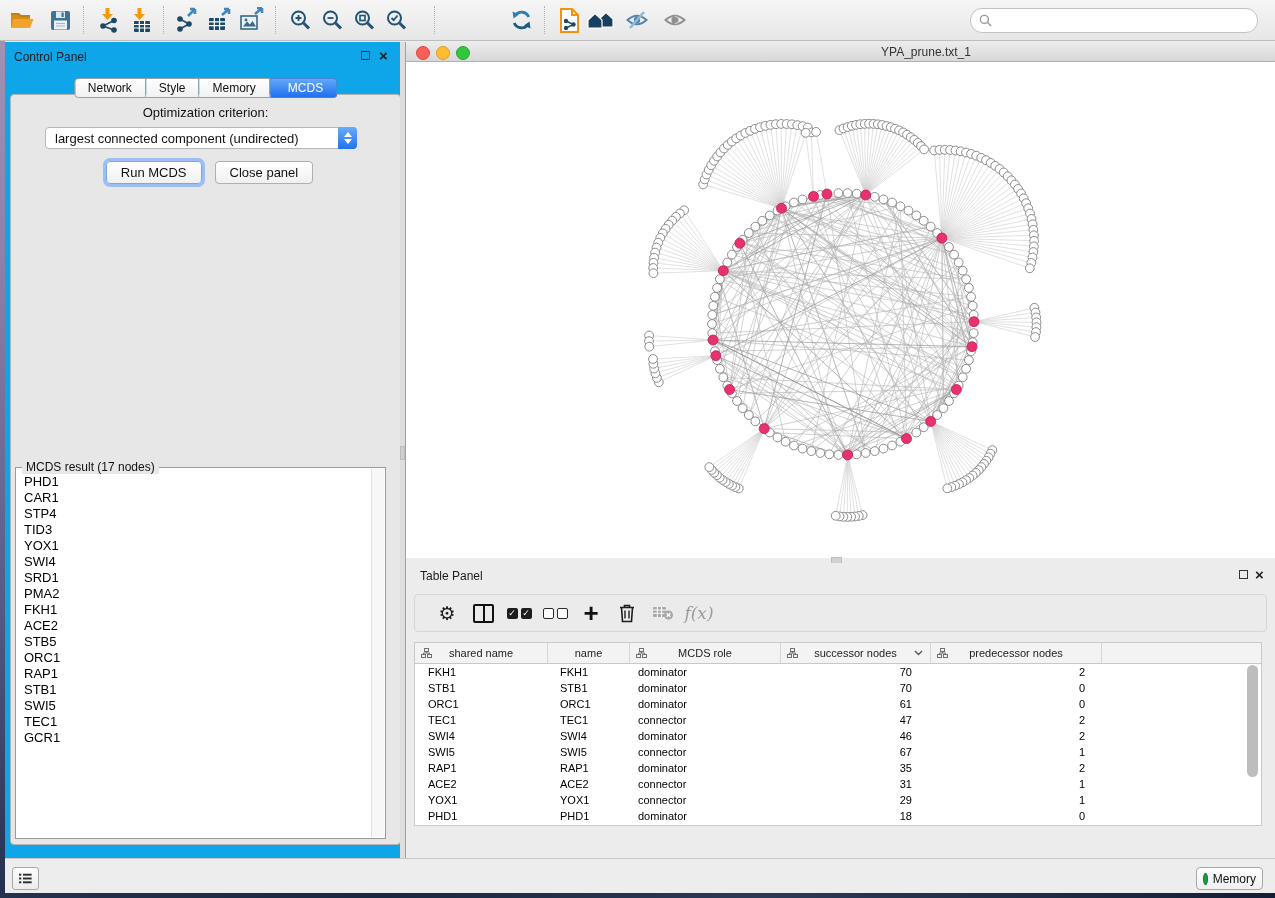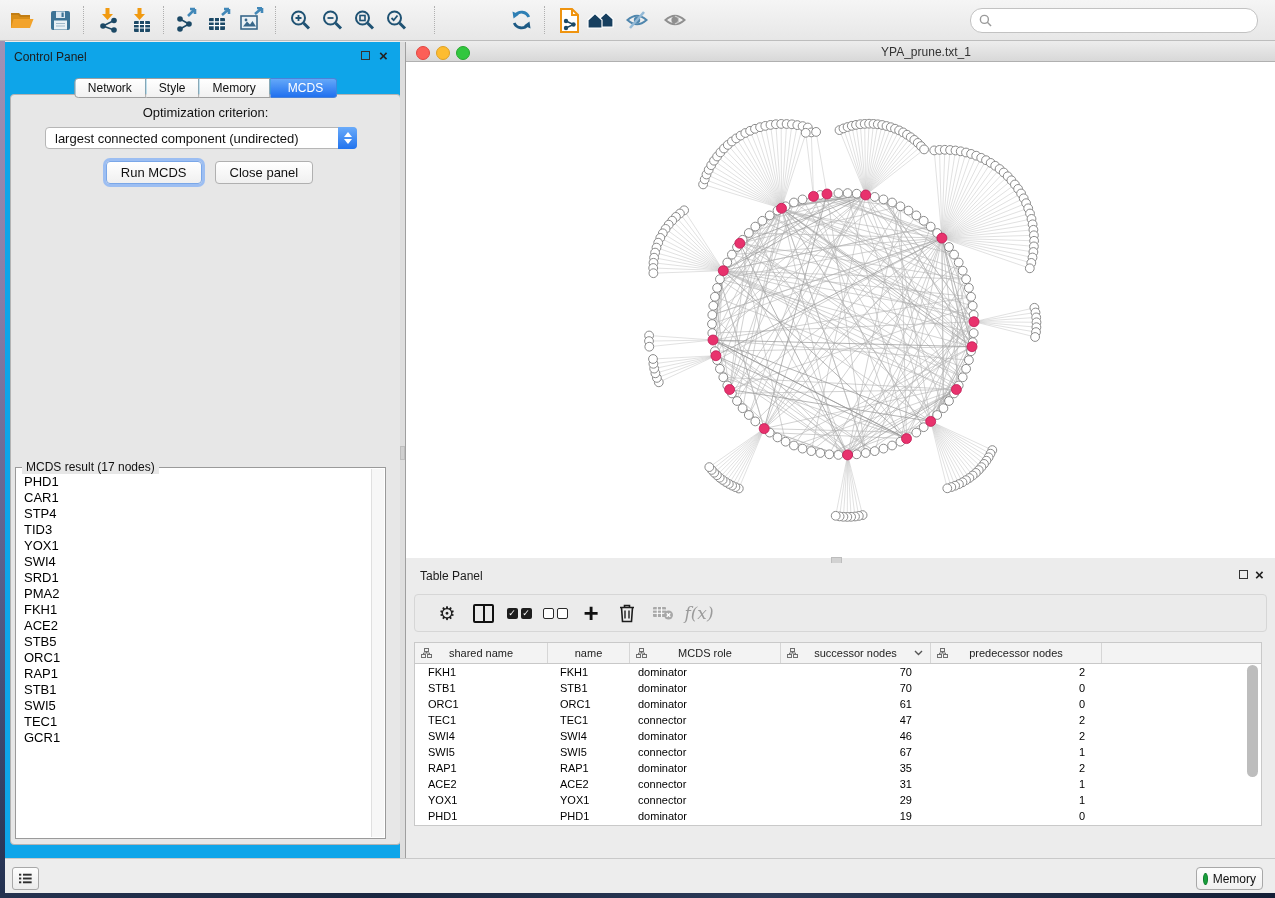--- a/index.html
+++ b/index.html
@@ -1105,21 +1105,21 @@
           <div class="tcell" style="width: 132px; padding-left: 13px;">YOX1</div>
           <div class="tcell" style="width: 81px; padding-left: 13px;">YOX1</div>
           <div class="tcell" style="width: 150px; padding-left: 10px;">connector</div>
           <div class="tcell" style="width: 149px; justify-content: flex-end; padding-right: 15px;">29</div>
           <div class="tcell" style="width: 170px; justify-content: flex-end; padding-right: 12px;">1</div>
         </div>
         <div class="trow">
           <div class="tcell" style="width: 132px; padding-left: 13px;">PHD1</div>
           <div class="tcell" style="width: 81px; padding-left: 13px;">PHD1</div>
           <div class="tcell" style="width: 150px; padding-left: 10px;">dominator</div>
-          <div class="tcell" style="width: 149px; justify-content: flex-end; padding-right: 15px;">19</div>
+          <div class="tcell" style="width: 149px; justify-content: flex-end; padding-right: 15px;">18</div>
           <div class="tcell" style="width: 170px; justify-content: flex-end; padding-right: 12px;">0</div>
         </div>
       </div>
     <div class="abs tscroll"></div>
   </div>
 
 </div>
 
 <div class="abs statusbar">
   <button class="abs sq-btn">

